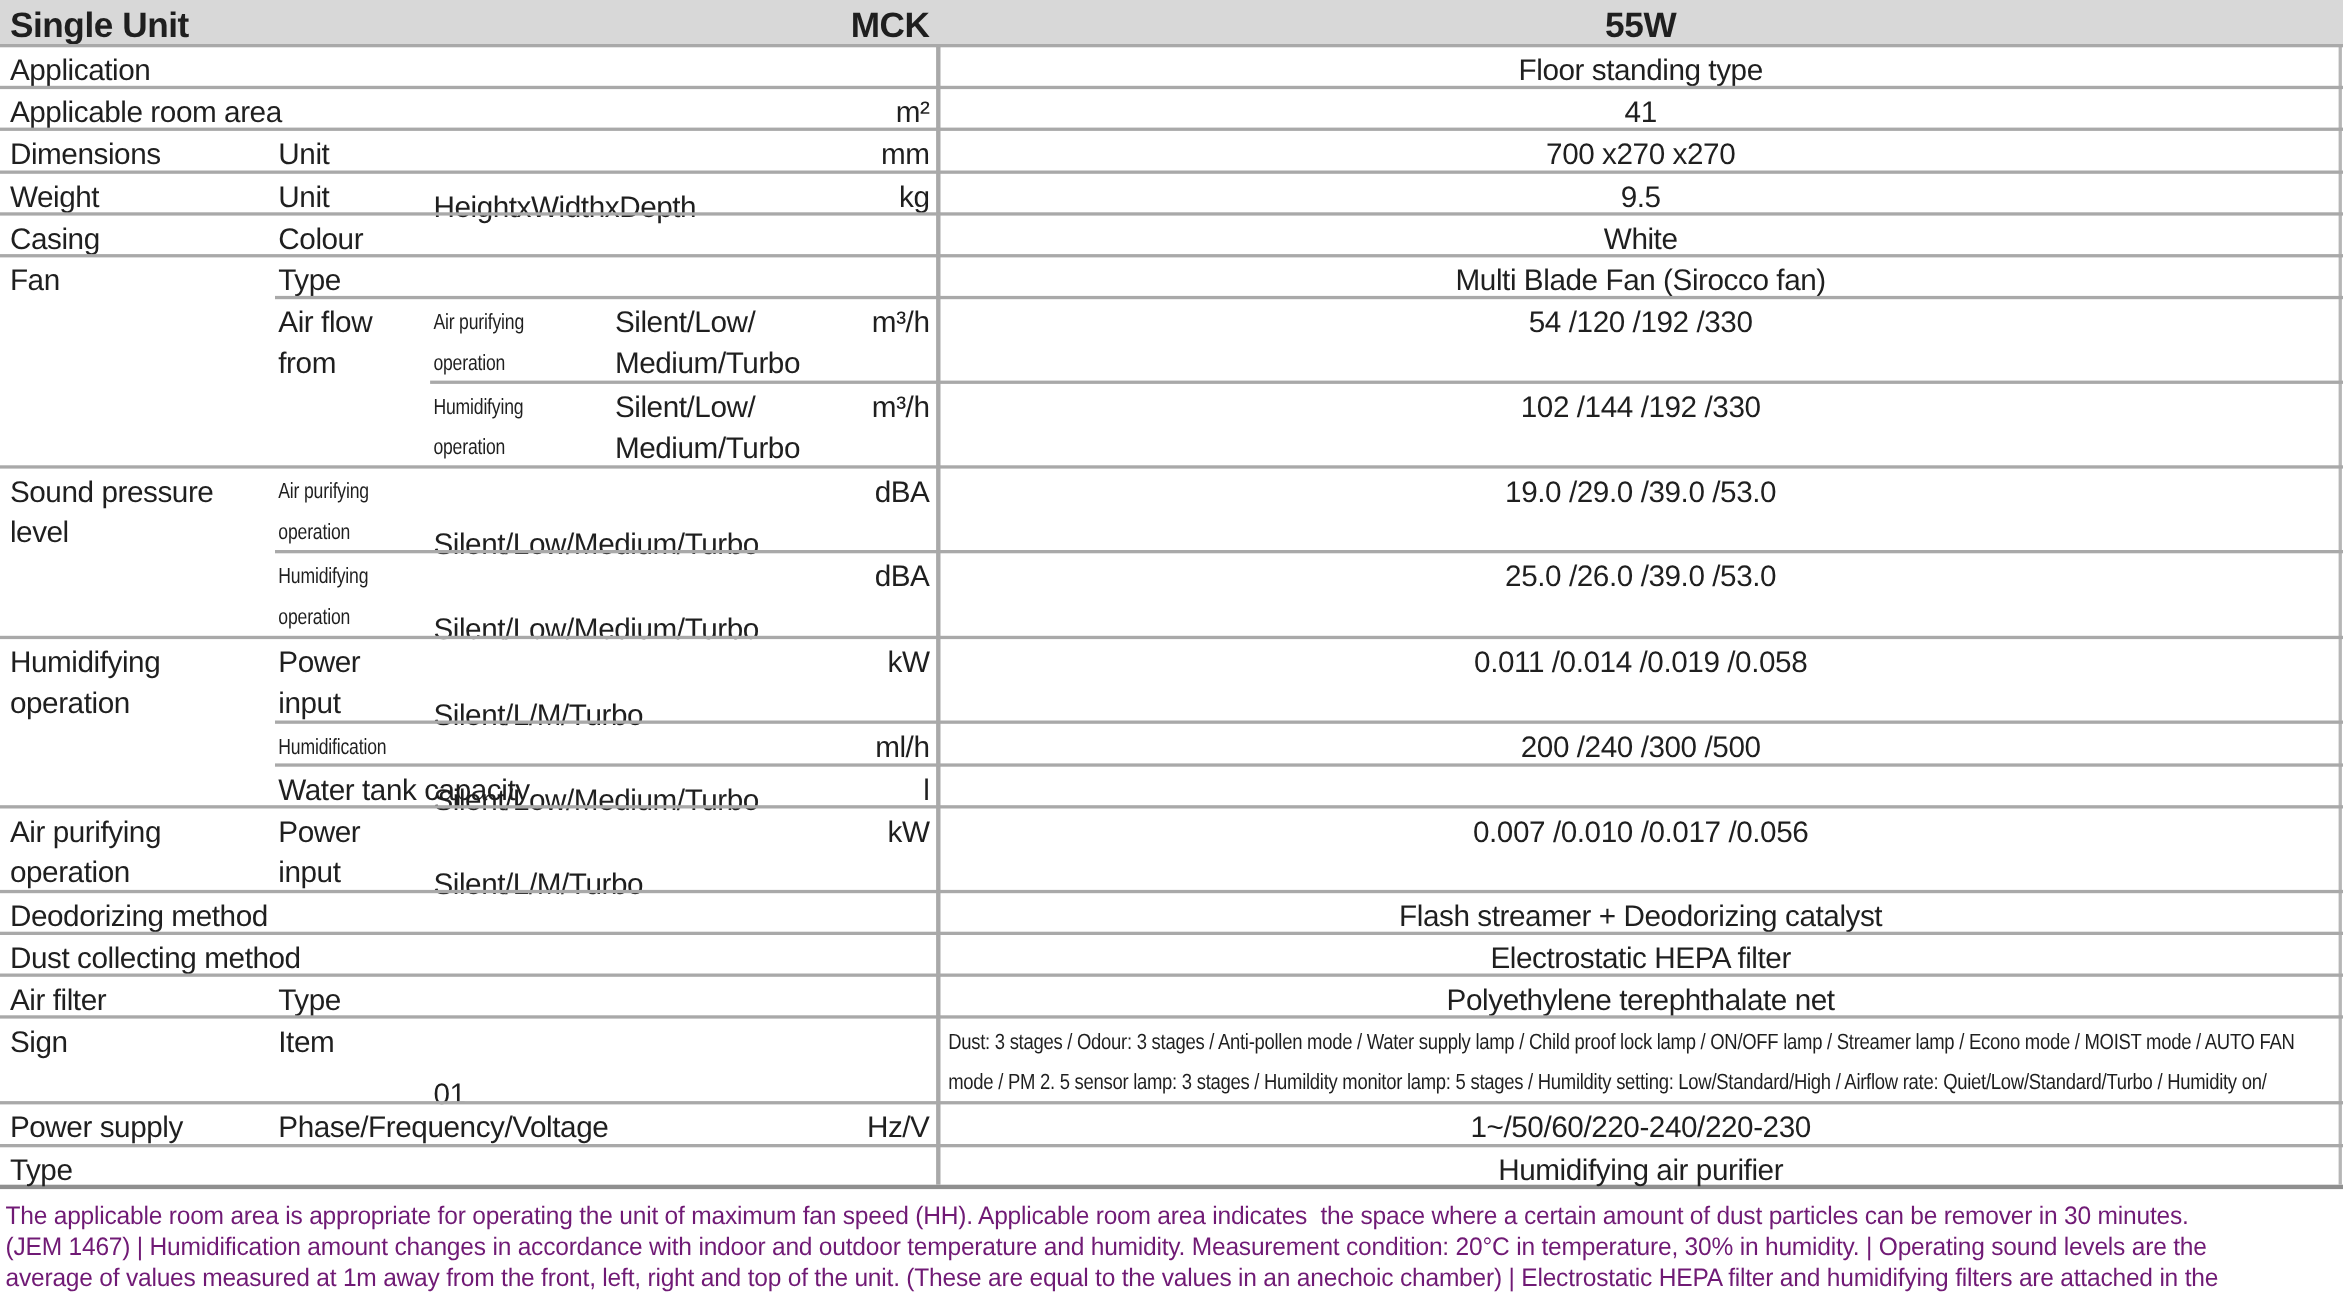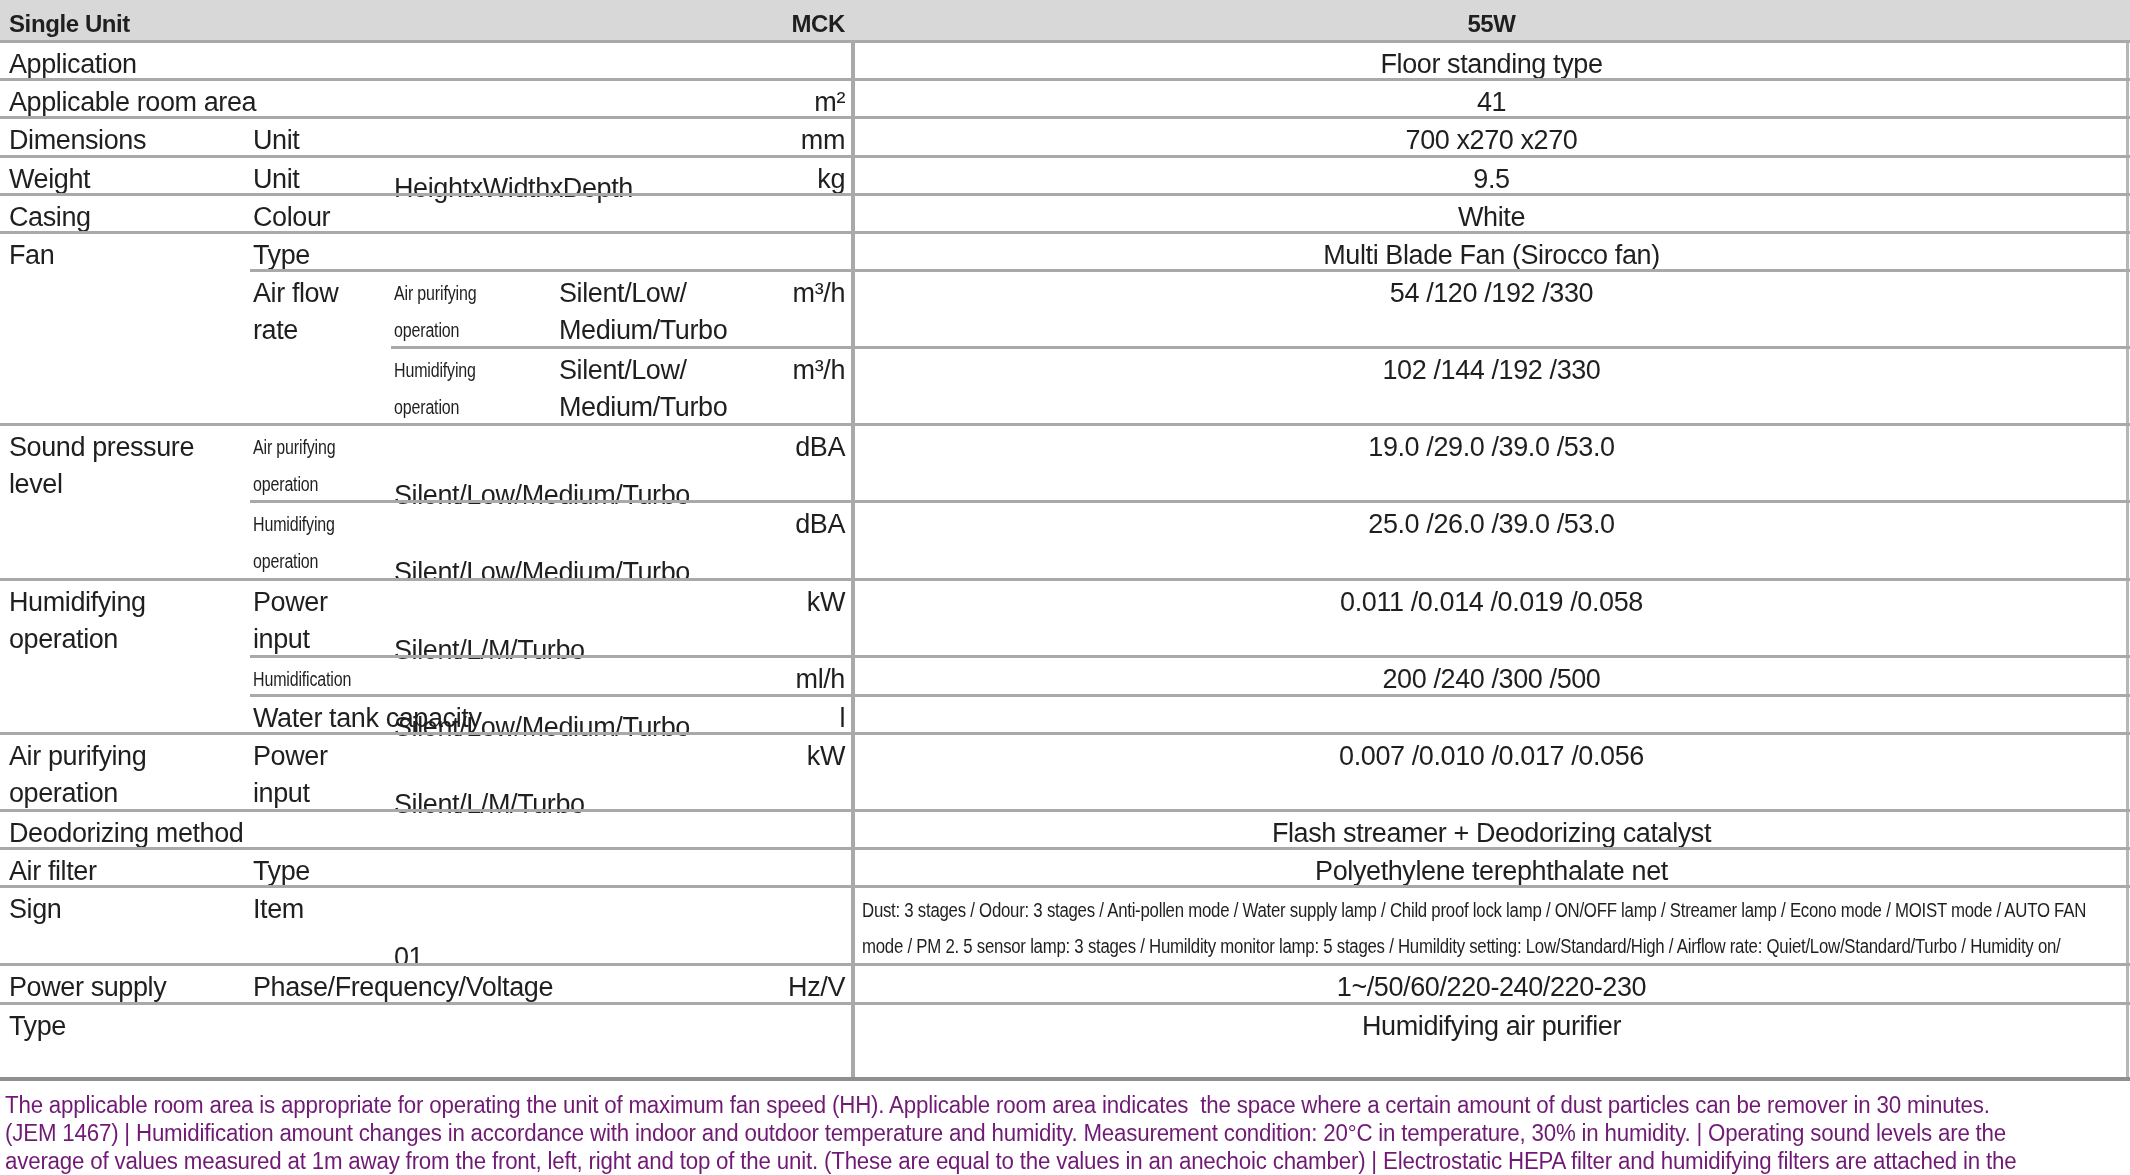--- a/index.html
+++ b/index.html
@@ -2,21 +2,21 @@
 <html><head>
 <meta charset="utf-8">
 <style>
   html,body{margin:0;padding:0;background:#ffffff;}
   body{font-family:"Liberation Sans", sans-serif; color:#222222; width:2130px;}
   .wrap{width:2130px;height:1175px;overflow:hidden;background:#fff;}
   .spec-table{position:relative;width:2130px;height:1081px;display:flex;flex-direction:column;border-bottom:4px solid #8f8f8f;box-sizing:border-box;}
   .row{position:relative;flex:0 0 auto;}
   .hrow{background:#d8d8d8;}
   .cell{position:absolute;top:4px;font-size:27px;letter-spacing:-0.4px;line-height:37px;white-space:pre-line;color:#1f1f1f;}
-  .hcell{font-weight:bold;font-size:24px;top:5px;}
+  .hcell{font-weight:bold;font-size:32px;top:5px;}
   .ca{left:9px;width:240px;}
   .cb{left:253px;width:140px;}
   .cc{left:394px;width:330px;margin-top:48px;}
   .cd{left:559px;width:240px;}
   .un{left:620px;width:225px;text-align:right;white-space:pre;}
   .val{left:857px;width:1269px;text-align:center;white-space:pre;}
   .cond{font-size:20px;line-height:37px;letter-spacing:-0.2px;transform:scaleX(0.80);transform-origin:0 0;width:190px;}
   .signv{left:862px;width:1480px;text-align:left;font-size:20px;line-height:36px;top:5px;letter-spacing:-0.3px;transform:scaleX(0.84);transform-origin:0 0;white-space:pre;}
   .ln{position:absolute;left:0;right:0;top:-2px;height:3px;background:#a9a9a9;}
   .ln.b{left:250px;}
@@ -80,21 +80,21 @@
     <div class="row" style="height:38px">
       <i class="ln"></i>
       <span class="cell ca">Fan</span>
       <span class="cell cb">Type</span>
       <span class="cell val">Multi Blade Fan (Sirocco fan)</span>
     </div>
 
     <div class="row" style="height:77px">
       <i class="ln b"></i>
       <span class="cell cb">Air flow
-rate</span>
+from</span>
       <span class="cell cond" style="left:394px">Air purifying
 operation</span>
       <span class="cell cd">Silent/Low/
 Medium/Turbo</span>
       <span class="cell un">m³/h</span>
       <span class="cell val">54 /120 /192 /330</span>
     </div>
 
     <div class="row" style="height:77px">
       <i class="ln c"></i>
@@ -161,20 +161,25 @@
       <span class="cell un">kW</span>
       <span class="cell val">0.007 /0.010 /0.017 /0.056</span>
     </div>
 
     <div class="row" style="height:38px">
       <i class="ln"></i>
       <span class="cell ca" style="width:400px">Deodorizing method</span>
       <span class="cell val">Flash streamer + Deodorizing catalyst</span>
     </div>
 
+    <div class="row" style="height:38px">
+      <i class="ln"></i>
+      <span class="cell ca" style="width:400px">Dust collecting method</span>
+      <span class="cell val">Electrostatic HEPA filter</span>
+    </div>
 
     <div class="row" style="height:38px">
       <i class="ln"></i>
       <span class="cell ca">Air filter</span>
       <span class="cell cb">Type</span>
       <span class="cell val">Polyethylene terephthalate net</span>
     </div>
 
     <div class="row" style="height:78px">
       <i class="ln"></i>

